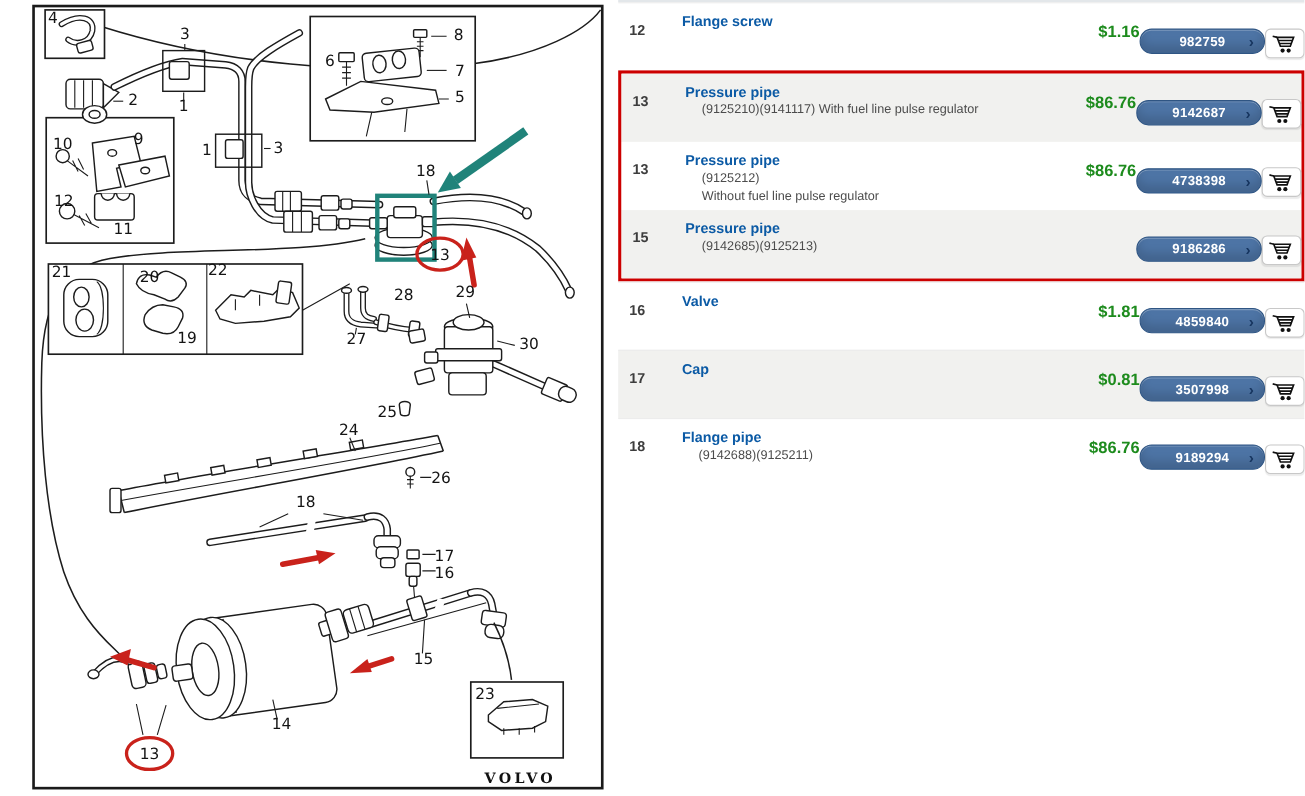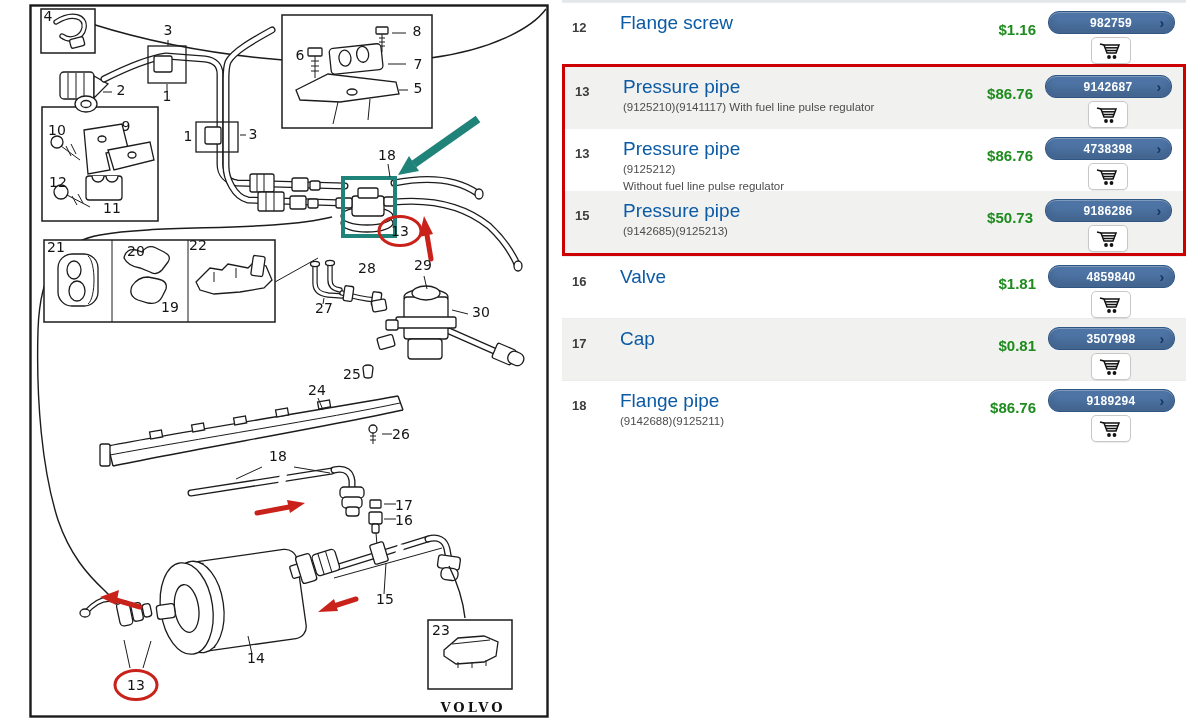--- a/index.html
+++ b/index.html
@@ -29,24 +29,24 @@
   .red-el{fill:none;stroke:var(--annotation-red);stroke-width:3;}
 
   
   .list-pane{position:absolute;left:562px;top:0;width:624px;border-top:2px solid #e3e7ea;}
   .row{display:flex;height:62px;box-sizing:border-box;border-top:1px solid #ececec;background:#fff;}
   .row.shaded{background:#f1f1ef;}
   .hl-group{border:3px solid var(--highlight-red);}
   .hl-group .row{border-top:none;}
   .ref{width:38px;padding:17px 0 0 10px;box-sizing:content-box;font-weight:bold;font-size:13px;color:#3d3d3d;}
   .info{flex:1;padding:9px 6px 0 10px;}
-  .name{font-size:19px;font-weight:normal;color:var(--link-blue);cursor:pointer;}
-  .desc{font-size:11.5px;color:#4c4c4c;margin-top:2px;line-height:1.3;}
+  .name{font-size:13px;font-weight:bold;color:var(--link-blue);cursor:pointer;}
+  .desc{font-size:11.5px;color:#4c4c4c;margin-top:2px;line-height:1.3;margin-left:15px;}
   .price{width:92px;text-align:right;padding-top:18px;font-weight:bold;font-size:15px;color:var(--price-green);}
-  .actions{width:150px;display:flex;flex-direction:column;align-items:center;padding-top:8px;}
+  .actions{width:150px;display:flex;flex-direction:row;align-items:center;padding-top:8px;}
   .pn-btn{position:relative;width:127px;height:23px;border-radius:11px;border:1px solid var(--accent-blue-dark);
           background:var(--accent-blue);box-shadow:inset 0 1px 0 rgba(255,255,255,.28), inset 0 -7px 9px rgba(0,0,0,.14);
           color:#fff;font-weight:bold;font-size:12px;font-family:inherit;letter-spacing:.3px;cursor:pointer;}
   .pn-btn .chev{position:absolute;right:9px;top:4px;color:#16345e;font-size:14px;font-weight:bold;line-height:1;}
   .cart-btn{margin-top:3px;width:40px;height:27px;border:1px solid #c8c8c8;border-radius:5px;background:#fff;
             cursor:pointer;display:flex;align-items:center;justify-content:center;padding:0;box-shadow:0 1px 1px rgba(0,0,0,.08);}
 </style>
 </head>
 <body>
 
@@ -418,21 +418,20 @@
   </svg>
               </button>
             </div>
           </div>
           <div class="row shaded">
             <div class="ref">15</div>
             <div class="info">
               <div class="name">Pressure pipe</div>
               <div class="desc">(9142685)(9125213)</div>
             </div>
-            <div class="price">$50.73</div>
             <div class="actions">
               <button class="pn-btn"><span>9186286</span><span class="chev">›</span></button>
               <button class="cart-btn">
                 <svg width="26" height="21" viewBox="0 0 26 21">
     <g fill="none" stroke="#111" stroke-width="1.5">
       <path d="M2 4 L6 5"></path>
       <path d="M6 5 L21 5 L18 13 L9 13 Z"></path>
       <path d="M7.2 7.8 L19.8 7.8"></path>
       <path d="M8.2 10.5 L18.8 10.5"></path>
     </g>

